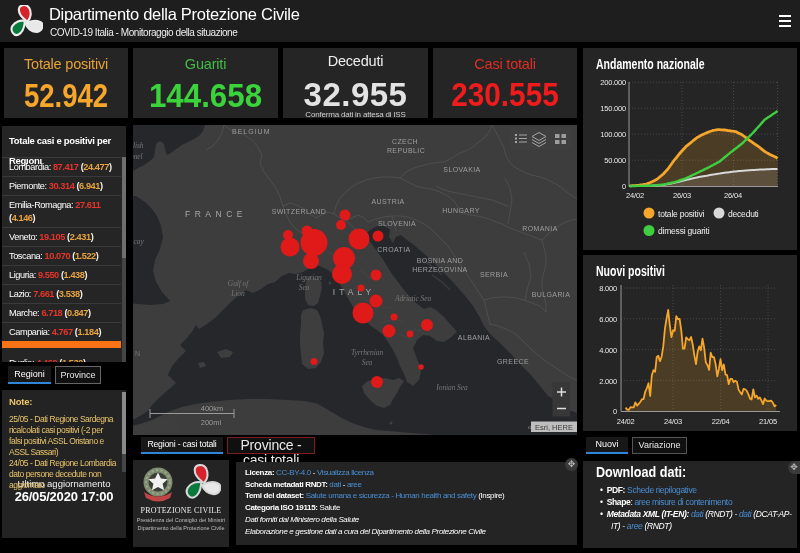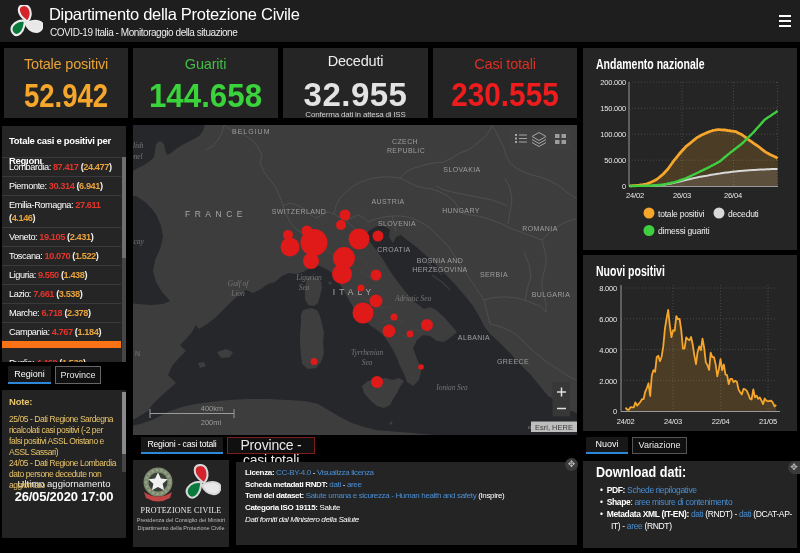--- a/index.html
+++ b/index.html
@@ -52,21 +52,21 @@
 <div class="panel" style="left:2px;top:126px;width:124px;height:236px;overflow:hidden;">
   <div style="padding:5px 0 0 7px;font-size:9.5px;letter-spacing:-0.3px;font-weight:bold;color:#fff;line-height:20px;">Totale casi e positivi per<br>Regioni</div>
   <div class="abs" style="left:0;top:31px;width:119px;font-size:9.2px;letter-spacing:-0.42px;color:#fff;z-index:3;">
       <div style="padding:0 2px 0 7px;border-top:1px solid #3a3a3a;height:18px;line-height:18px;overflow:hidden;white-space:nowrap;">Lombardia: <span style="color:#e5352b;font-weight:bold;">87.417</span> <span style="color:#efefef;font-weight:bold;">(</span><span style="color:#e8a33d;font-weight:bold;">24.477</span><span style="color:#efefef;font-weight:bold;">)</span></div>
       <div style="padding:0 2px 0 7px;border-top:1px solid #3a3a3a;height:18px;line-height:18px;overflow:hidden;white-space:nowrap;">Piemonte: <span style="color:#e5352b;font-weight:bold;">30.314</span> <span style="color:#efefef;font-weight:bold;">(</span><span style="color:#e8a33d;font-weight:bold;">6.941</span><span style="color:#efefef;font-weight:bold;">)</span></div>
       <div style="padding:2.5px 2px 2.5px 7px;border-top:1px solid #3a3a3a;height:26px;line-height:13px;overflow:hidden;">Emilia-Romagna: <span style="color:#e5352b;font-weight:bold;">27.611</span> <span style="color:#efefef;font-weight:bold;">(</span><span style="color:#e8a33d;font-weight:bold;">4.146</span><span style="color:#efefef;font-weight:bold;">)</span></div>
       <div style="padding:0 2px 0 7px;border-top:1px solid #3a3a3a;height:18px;line-height:18px;overflow:hidden;white-space:nowrap;">Veneto: <span style="color:#e5352b;font-weight:bold;">19.105</span> <span style="color:#efefef;font-weight:bold;">(</span><span style="color:#e8a33d;font-weight:bold;">2.431</span><span style="color:#efefef;font-weight:bold;">)</span></div>
       <div style="padding:0 2px 0 7px;border-top:1px solid #3a3a3a;height:18px;line-height:18px;overflow:hidden;white-space:nowrap;">Toscana: <span style="color:#e5352b;font-weight:bold;">10.070</span> <span style="color:#efefef;font-weight:bold;">(</span><span style="color:#e8a33d;font-weight:bold;">1.522</span><span style="color:#efefef;font-weight:bold;">)</span></div>
       <div style="padding:0 2px 0 7px;border-top:1px solid #3a3a3a;height:18px;line-height:18px;overflow:hidden;white-space:nowrap;">Liguria: <span style="color:#e5352b;font-weight:bold;margin-top:36px;">9.550</span> <span style="color:#efefef;font-weight:bold;">(</span><span style="color:#e8a33d;font-weight:bold;">1.438</span><span style="color:#efefef;font-weight:bold;">)</span></div>
       <div style="padding:0 2px 0 7px;border-top:1px solid #3a3a3a;height:18px;line-height:18px;overflow:hidden;white-space:nowrap;">Lazio: <span style="color:#e5352b;font-weight:bold;">7.661</span> <span style="color:#efefef;font-weight:bold;">(</span><span style="color:#e8a33d;font-weight:bold;">3.538</span><span style="color:#efefef;font-weight:bold;">)</span></div>
-      <div style="padding:0 2px 0 7px;border-top:1px solid #3a3a3a;height:18px;line-height:18px;overflow:hidden;white-space:nowrap;">Marche: <span style="color:#e5352b;font-weight:bold;">6.718</span> <span style="color:#efefef;font-weight:bold;">(</span><span style="color:#e8a33d;font-weight:bold;">2.378</span><span style="color:#efefef;font-weight:bold;">)</span></div>
+      <div style="padding:0 2px 0 7px;border-top:1px solid #3a3a3a;height:18px;line-height:18px;overflow:hidden;white-space:nowrap;">Marche: <span style="color:#e5352b;font-weight:bold;">6.718</span> <span style="color:#efefef;font-weight:bold;">(</span><span style="color:#e8a33d;font-weight:bold;">0.847</span><span style="color:#efefef;font-weight:bold;">)</span></div>
       <div style="padding:0 2px 0 7px;border-top:1px solid #3a3a3a;height:18px;line-height:18px;overflow:hidden;white-space:nowrap;">Campania: <span style="color:#e5352b;font-weight:bold;">4.767</span> <span style="color:#efefef;font-weight:bold;">(</span><span style="color:#e8a33d;font-weight:bold;">1.184</span><span style="color:#efefef;font-weight:bold;">)</span></div>
       <div style="padding:6px 2px 0 7px;border-top:7px solid #f97316;height:18px;line-height:18px;overflow:hidden;white-space:nowrap;">Puglia: <span style="color:#e5352b;font-weight:bold;">4.469</span> <span style="color:#efefef;font-weight:bold;">(</span><span style="color:#e8a33d;font-weight:bold;">1.539</span><span style="color:#efefef;font-weight:bold;">)</span></div>
     </div>
   <div class="abs" style="right:0px;top:31px;width:4.5px;height:205px;background:#454545;"></div>
   <div class="abs" style="right:0px;top:31px;width:4.5px;height:101px;background:#6e6e6e;"></div>
 </div>
 
 <div class="abs" style="left:8px;top:366px;width:43px;height:16px;background:#181818;color:#fff;font-size:9px;text-align:center;line-height:16px;border-bottom:2px solid #2e86d8;">Regioni</div>
 <div class="abs" style="left:55px;top:366px;width:44px;height:16px;background:#101010;color:#e8e8e8;font-size:9px;text-align:center;line-height:16px;border:1px solid #666;">Province</div>
 
@@ -330,21 +330,21 @@
 </svg>
 
 <div class="abs" style="left:586px;top:437px;width:42px;height:15px;background:#181818;color:#fff;font-size:9px;text-align:center;line-height:15px;border-bottom:2px solid #2e86d8;">Nuovi</div>
 <div class="abs" style="left:632px;top:437px;width:53px;height:15px;background:#101010;color:#e8e8e8;font-size:9px;text-align:center;line-height:15px;border:1px solid #555;">Variazione</div>
 
 <div class="panel" style="left:583px;top:461px;width:214px;height:87px;background:#242424;">
   <div style="padding:3px 0 0 13px;font-size:14px;font-weight:bold;color:#fff;white-space:nowrap;transform:scaleX(0.9);transform-origin:13px 0;">Download dati:</div>
   <div style="padding:4px 4px 0 17px;font-size:8.5px;letter-spacing:-0.35px;line-height:12px;color:#fff;">
     <div>•&nbsp; <span class="b">PDF:</span> <span style="color:#4a8fd4;">Schede riepilogative</span></div>
     <div>•&nbsp; <span class="b">Shape</span>: <span style="color:#4a8fd4;">aree misure di contenimento</span></div>
-    <div style="text-indent:-11px;padding-left:11px;">•&nbsp; <span class="b">Metadata XML (IT-EN):</span> <span style="color:#4a8fd4;">dati</span> (RNDT) - <span style="color:#4a8fd4;">dati</span> (DCAT-AP-IT) - <span style="color:#4a8fd4;">aree</span> (RNDT)</div>
+    <div style="text-indent:-11px;padding-left:11px;font-style:italic;">•&nbsp; <span class="b">Metadata XML (IT-EN):</span> <span style="color:#4a8fd4;">dati</span> (RNDT) - <span style="color:#4a8fd4;">dati</span> (DCAT-AP-IT) - <span style="color:#4a8fd4;">aree</span> (RNDT)</div>
   </div>
 </div>
 
 <div class="panel" style="left:133px;top:460px;width:96px;height:87px;background:#242424;">
   <svg class="abs" style="left:8px;top:6px;" width="34" height="38" viewBox="0 0 34 38">
     <circle cx="17" cy="16" r="12" fill="#3a3f38" stroke="#7d8a70" stroke-width="5"></circle>
     <circle cx="17" cy="16" r="12" fill="none" stroke="#96a386" stroke-width="2.2" stroke-dasharray="2.5,2"></circle>
     <path d="M3,26 Q 17,35 31,26 L 29,32 Q 17,39 5,32 Z" fill="#c04545"></path>
     <path d="M17,6.5 L 19.9,12.6 26.6,13.2 21.6,17.7 23.1,24.3 17,20.9 10.9,24.3 12.4,17.7 7.4,13.2 14.1,12.6 Z" fill="#f0f0f0"></path>
   </svg>
@@ -364,16 +364,17 @@
   <div class="abs" style="left:0;top:65px;width:96px;text-align:center;font-size:5.5px;color:#bdbdbd;">Dipartimento della Protezione Civile</div>
 </div>
 
 <div class="panel" style="left:236px;top:462px;width:341px;height:83px;background:#242424;">
   <div style="padding:5px 0 0 9px;font-size:8px;letter-spacing:-0.35px;line-height:11.7px;color:#fff;">
     <div><span class="b">Licenza:</span> <span style="color:#4a8fd4;">CC-BY-4.0</span> - <span style="color:#4a8fd4;">Visualizza licenza</span></div>
     <div><span class="b">Scheda metadati RNDT:</span> <span style="color:#4a8fd4;">dati</span> - <span style="color:#4a8fd4;">aree</span></div>
     <div><span class="b">Temi del dataset:</span> <span style="color:#4a8fd4;">Salute umana e sicurezza - Human health and safety</span> (Inspire)</div>
     <div><span class="b">Categoria ISO 19115:</span> Salute</div>
     <div style="font-style:italic;">Dati forniti dal Ministero della Salute</div>
+    <div style="font-style:italic;">Elaborazione e gestione dati a cura del Dipartimento della Protezione Civile</div>
   </div>
 </div>
 <div class="abs" style="left:565px;top:458px;width:13px;height:13px;border-radius:7px;background:#3a3a3a;color:#bbb;font-size:9px;line-height:13px;text-align:center;">✥</div>
 <div class="abs" style="left:788px;top:461px;width:12px;height:13px;border-radius:7px 0 0 7px;background:#3a3a3a;color:#bbb;font-size:9px;line-height:13px;text-align:center;">✥</div>
 
 </body></html>

